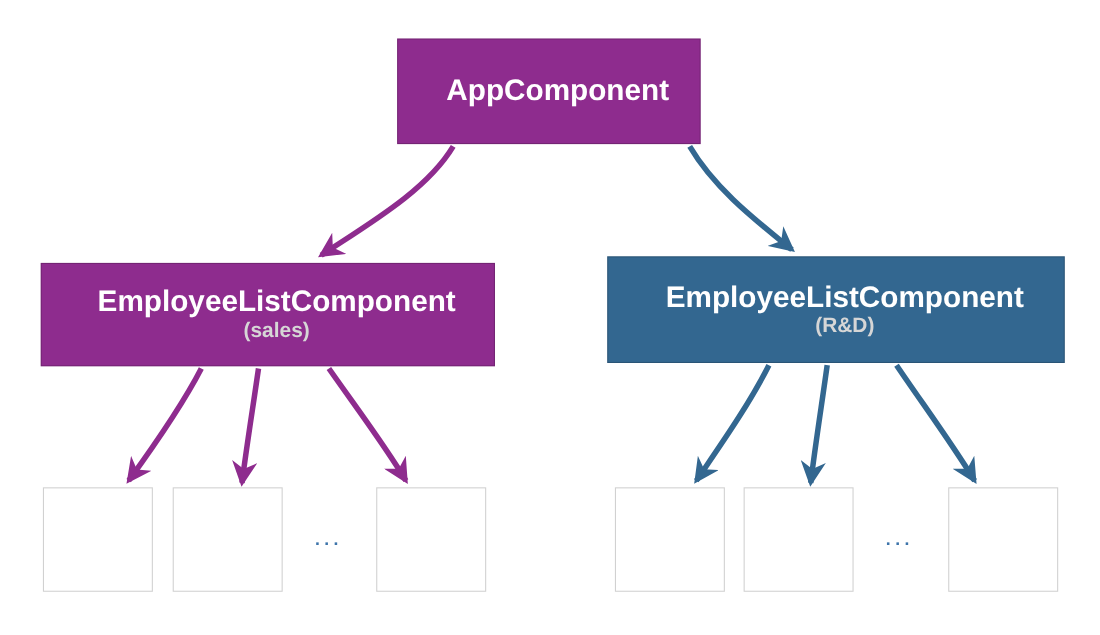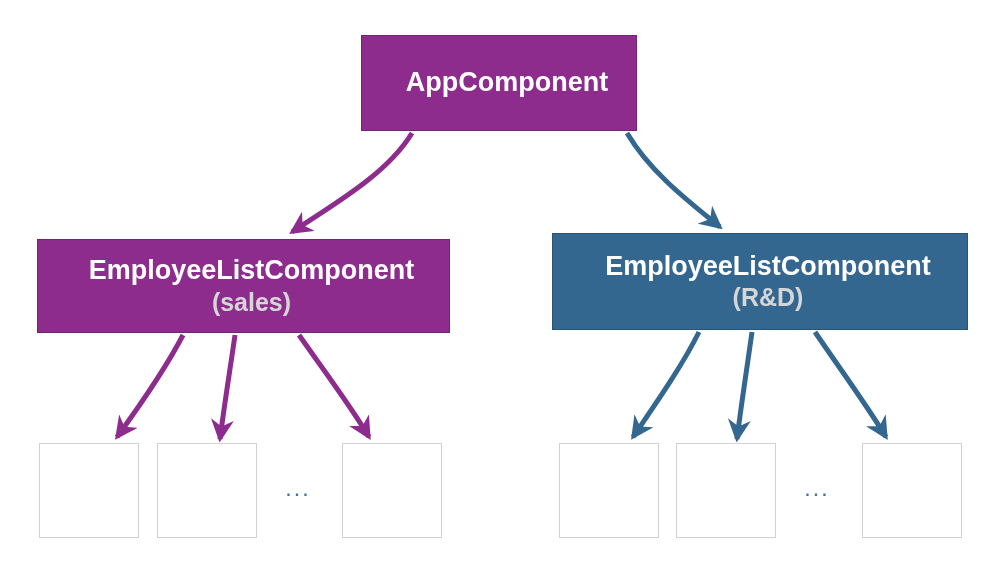--- a/index.html
+++ b/index.html
@@ -43,21 +43,21 @@
     padding-left: 16px;
   }
   .box.purple { background: var(--purple); }
   .box.blue   { background: var(--blue); }
 
   .box-app   { left: 361px; top: 35px;  width: 276px; height: 96px; }
   .box-sales { left: 37px;  top: 239px; width: 413px; height: 94px; }
   .box-rnd   { left: 552px; top: 233px; width: 416px; height: 97px; }
 
   .box-title    { font-size: 27px; line-height: 1.15; }
-  .box-subtitle { font-size: 25px; line-height: 1.2; color: var(--subtitle); }
+  .box-subtitle { font-size: 19px; line-height: 1.2; color: var(--subtitle); }
 
   .ebox {
     position: absolute;
     width: 100px; height: 95px; top: 443px;
     display: flex; align-items: center; justify-content: center;
     color: #ffffff; font-weight: bold;
     border: 1px solid rgba(0,0,0,0.18);
   }
   .ebox .e-label { font-size: 28px; }
   .ebox .e-sub   { font-size: 17px; vertical-align: -5px; }

